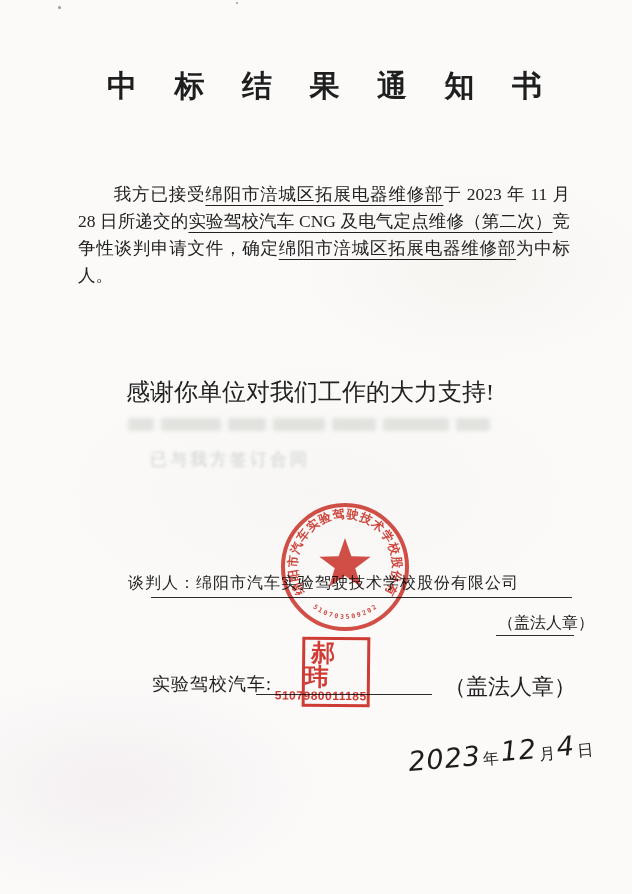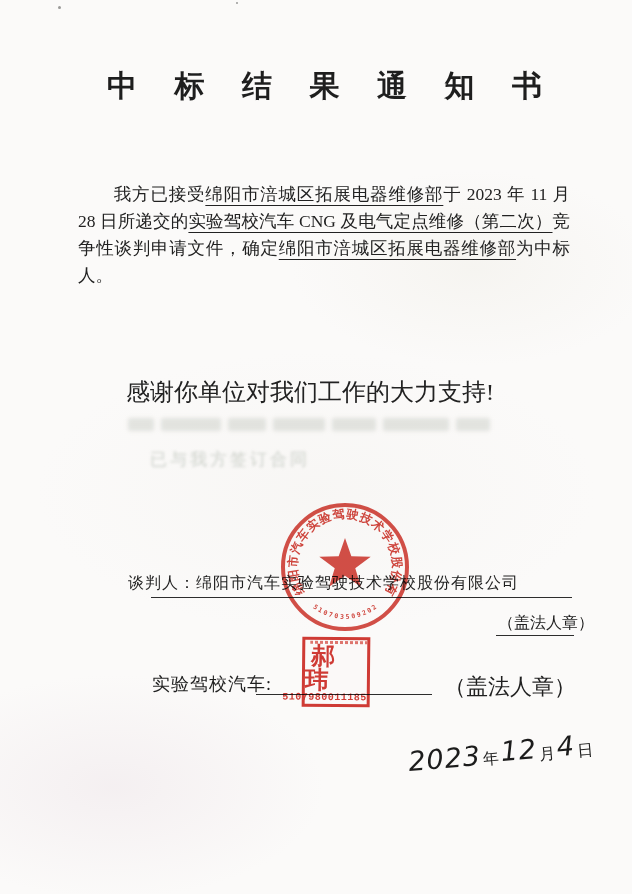--- a/index.html
+++ b/index.html
@@ -76,23 +76,23 @@
     width:92%;height:4px;margin-top:1px;
     background:repeating-linear-gradient(90deg,#d8473f 0 3px,rgba(0,0,0,0) 3px 5px);
     opacity:.8;
   }
   .stamp-name{
     font-size:24px;font-weight:bold;color:#cf2b24;
     letter-spacing:6px;text-indent:6px;line-height:1;
     font-family:"Liberation Serif","DejaVu Serif",serif;
   }
   .stamp-number{
-    font-size:10px;font-weight:bold;color:#cf2b24;
+    font-size:12px;font-weight:bold;color:#cf2b24;
     letter-spacing:.5px;margin-bottom:1px;white-space:nowrap;
-    font-family:Liberation Mono, monospace;
+    font-family:Liberation Sans, sans-serif;
   }
   
   .hand-date{
     position:absolute;left:408px;top:738px;
     transform:rotate(-5deg);color:#1c1c1c;
     font-family:"DejaVu Sans","Liberation Sans",sans-serif;
     white-space:nowrap;
   }
   .hand-date .num{font-size:27px;font-style:italic;letter-spacing:1px;}
   .hand-date .unit{font-size:16px;margin:0 2px;}

